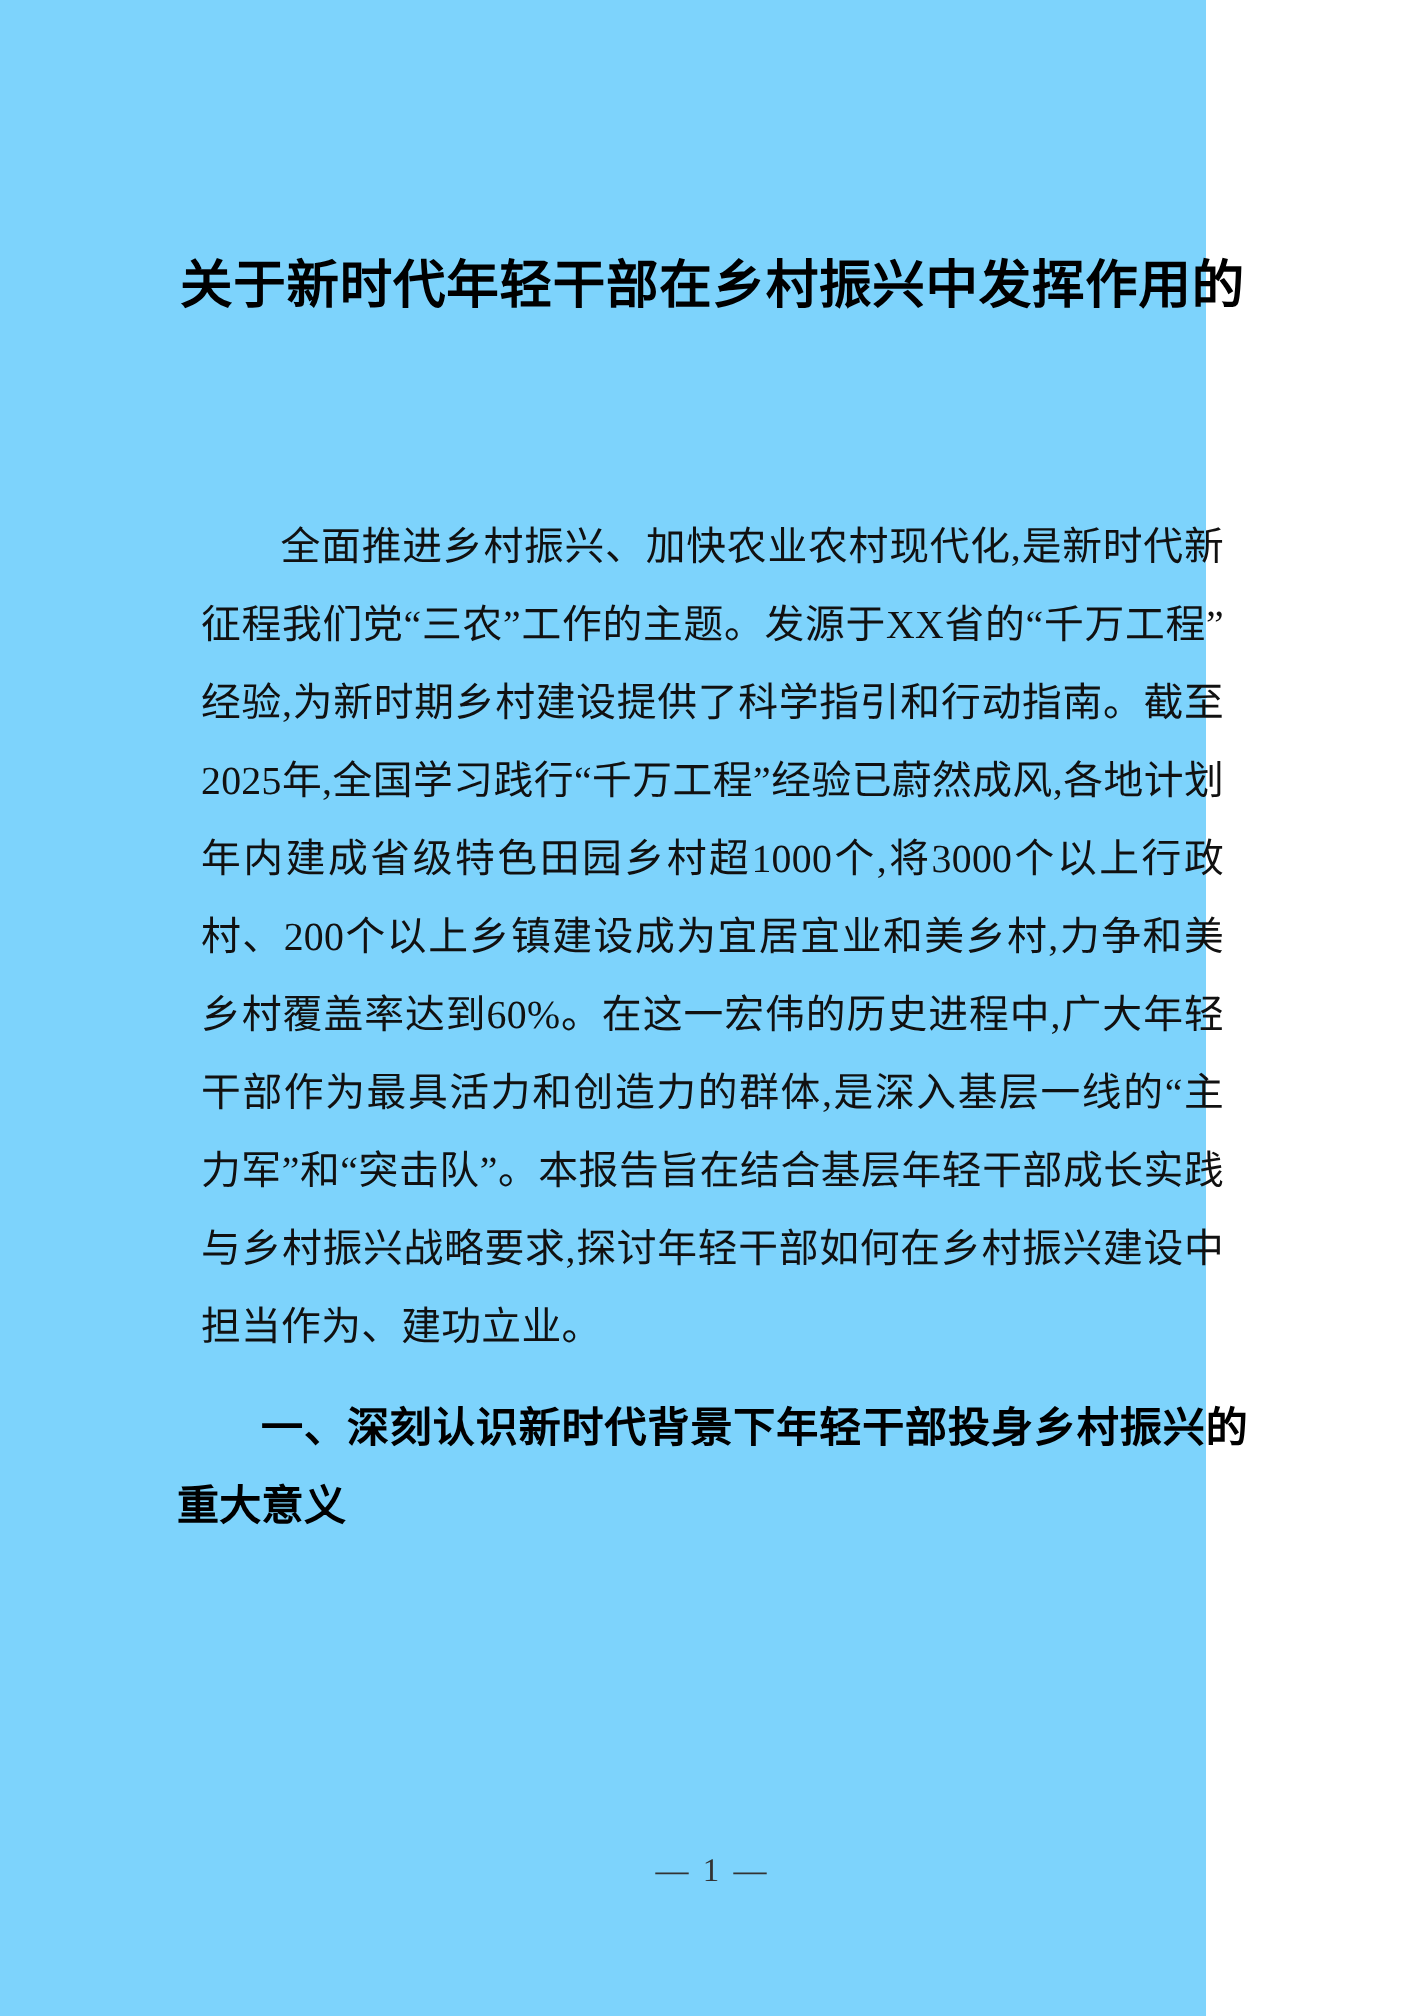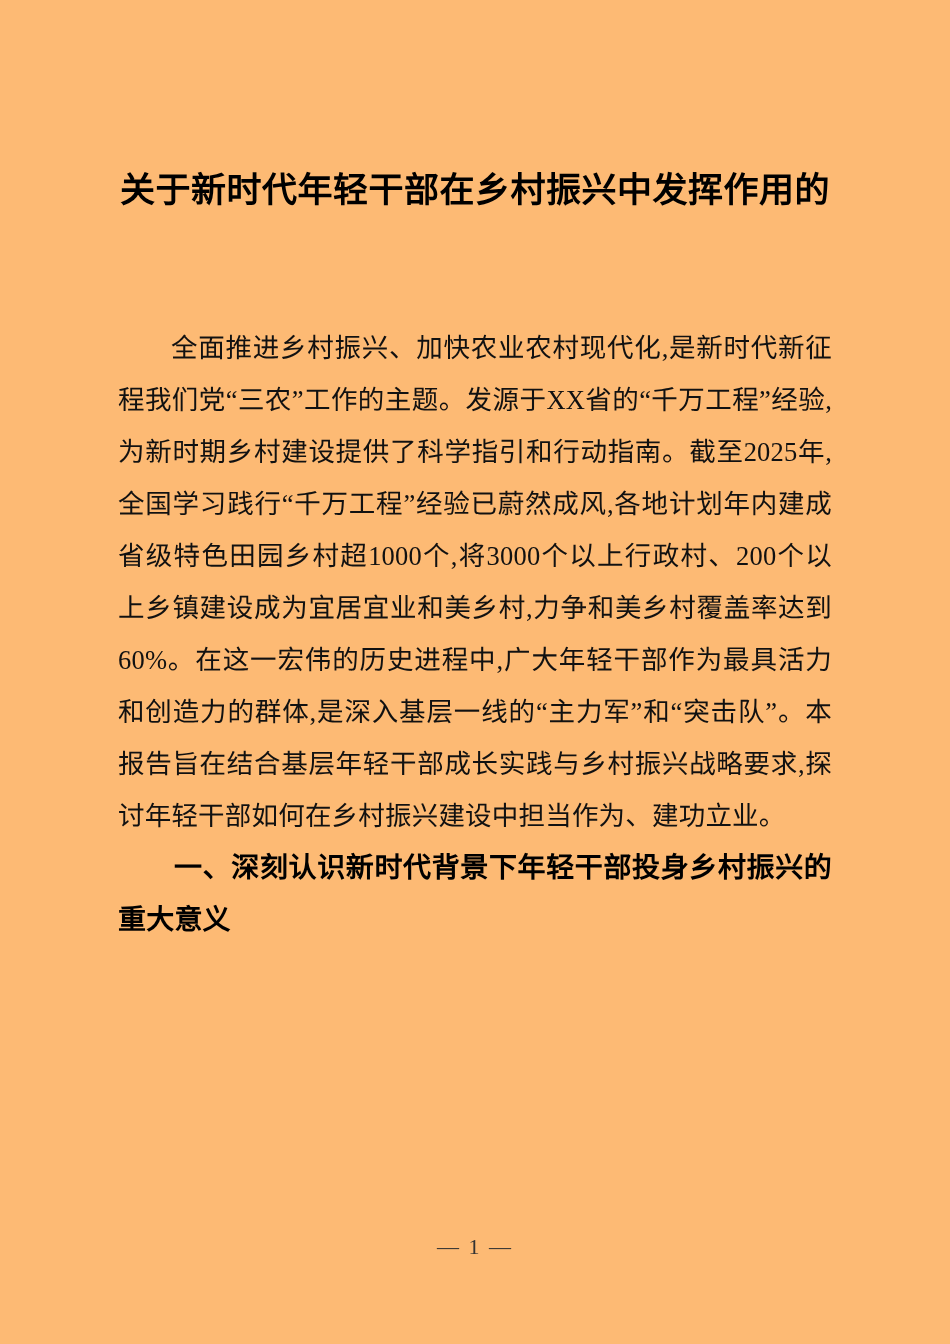--- a/index.html
+++ b/index.html
@@ -15,23 +15,23 @@
     position: relative;
     font-family: "Liberation Serif", "DejaVu Serif", serif;
     color: #000000;
     overflow: hidden;
   }
 
   .page {
     position: absolute;
     top: 0;
     left: 0;
-    width: 950px;
+    width: 804px;
     height: 1344px;
-    background: #fdba74;
+    background: #7dd3fc;
     box-sizing: border-box;
   }
 
   
   .content {
     position: absolute;
     left: 118px;
     top: 0;
     width: 714px;
   }
@@ -55,21 +55,21 @@
 
   
   .body-block {
     position: absolute;
     top: 322px;
     left: 0;
     width: 714px;
   }
 
   p.para {
-    margin: 0;
+    margin: 16px;
     padding: 0;
     font-family: "Liberation Serif", "DejaVu Serif", serif;
     font-size: 26.5px;
     line-height: 52px;
     text-align: justify;
     text-justify: inter-character;
     text-indent: 2em;
     color: #111111;
     letter-spacing: 0.2px;
   }

